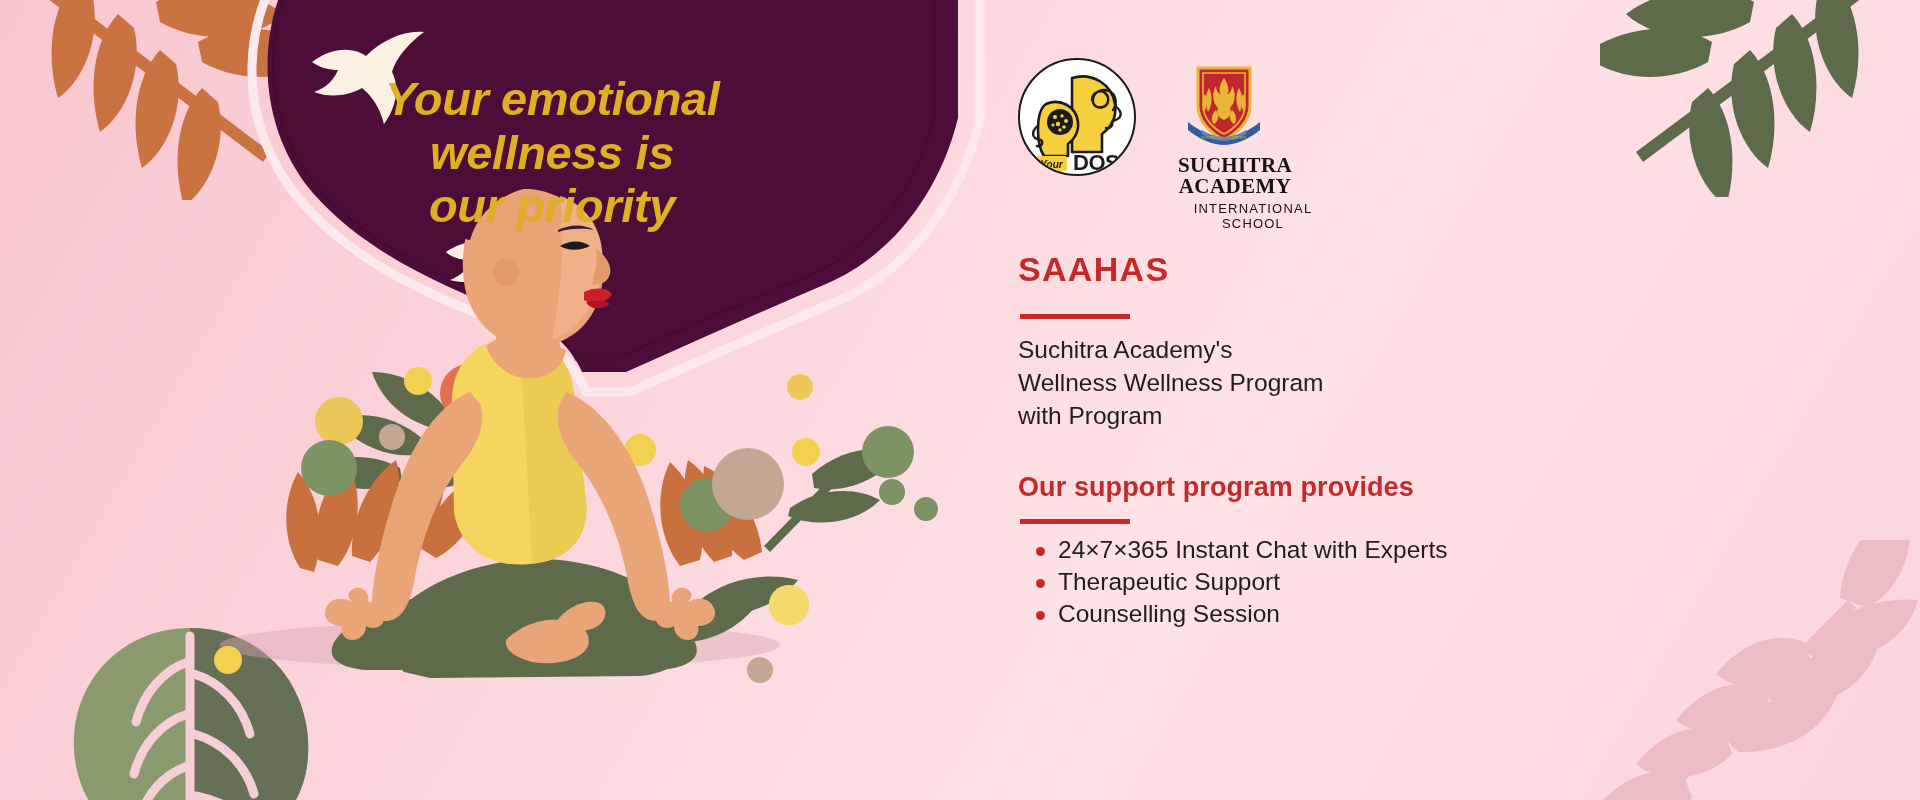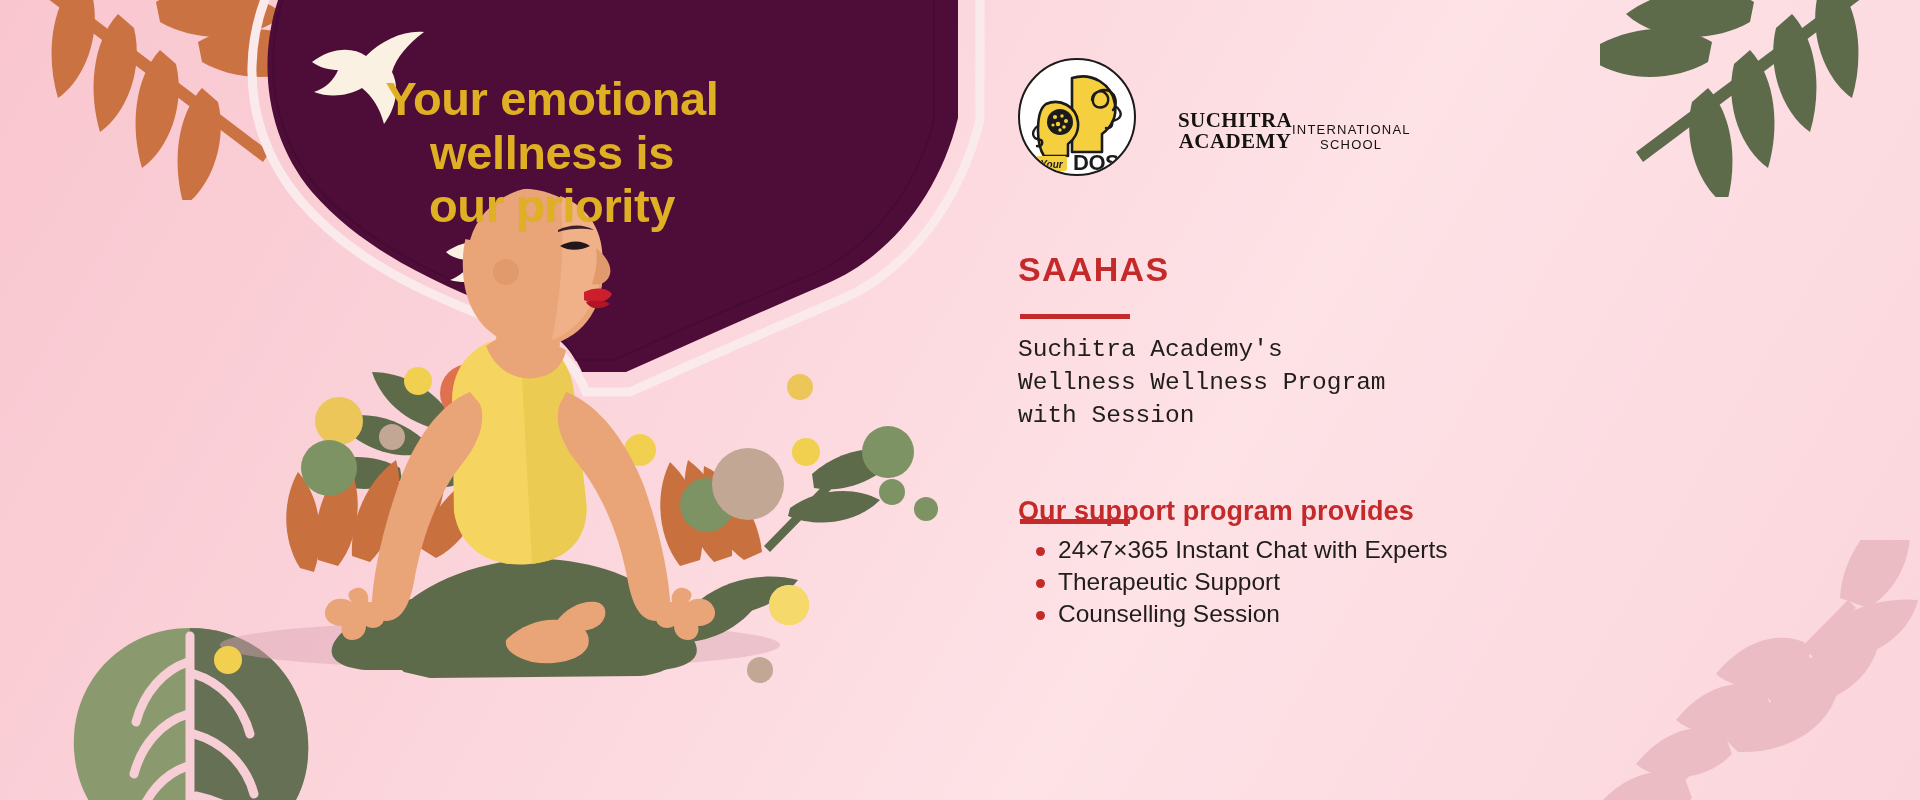--- a/index.html
+++ b/index.html
@@ -47,21 +47,21 @@
     width: 400px;
     text-align: center;
     color: #e0b024;
     font-size: 47px;
     font-weight: bold;
     line-height: 1.14;
     letter-spacing: -0.4px;
     z-index: 6;
     text-shadow: 0 0 1px rgba(0,0,0,.08);
   }
-  #headline div { white-space: nowrap; }
+  #headline div { white-space: nowrap; font-style: italic; }
 
   
   #content {
     position: absolute;
     left: 1018px;
     top: 0;
     width: 700px;
     height: 800px;
     z-index: 7;
   }
@@ -84,22 +84,22 @@
     border: 2.5px solid #1b1b1b;
     position: relative;
     flex: 0 0 auto;
     overflow: hidden;
   }
 
   
   #logo-suchitra {
     width: 150px;
     display: flex;
-    flex-direction: row;
-    align-items: flex-end;
+    flex-direction: column;
+    align-items: flex-start;
     padding-top: 2px;
     flex: 0 0 auto;
   }
   #suchitra-name {
     font-family: "Liberation Serif", serif;
     font-size: 21px;
     font-weight: bold;
     color: #15120f;
     line-height: 1.0;
     letter-spacing: 0.4px;
@@ -138,25 +138,25 @@
   #description {
     position: absolute;
     top: 334px;
     left: 0;
     width: 430px;
     font-size: 24.5px;
     color: #201d1d;
     line-height: 1.34;
     font-weight: normal;
   }
-  #description div { white-space: nowrap; font-family: Liberation Mono, monospace; }
+  #description div { white-space: nowrap; }
 
   #subtitle {
     position: absolute;
-    top: 496px;
+    top: 472px;
     left: 0;
     font-size: 27px;
     font-weight: bold;
     color: #c42a2a;
     letter-spacing: 0.1px;
   }
   #rule-subtitle {
     position: absolute;
     top: 519px;
     left: 2px;
@@ -478,21 +478,21 @@
         <div id="suchitra-sub">INTERNATIONAL SCHOOL</div>
       </div>
     </div>
 
     <h1 id="title-saahas">SAAHAS</h1>
     <div id="rule-saahas"></div>
 
     <div id="description">
       <div>Suchitra Academy's</div>
       <div>Wellness Wellness Program</div>
-      <div>with Session</div>
+      <div>with Program</div>
     </div>
 
     <h2 id="subtitle">Our support program provides</h2>
     <div id="rule-subtitle"></div>
 
     <ul id="bullets">
       <li>24×7×365 Instant Chat with Experts</li>
       <li>Therapeutic Support</li>
       <li>Counselling Session</li>
     </ul>

